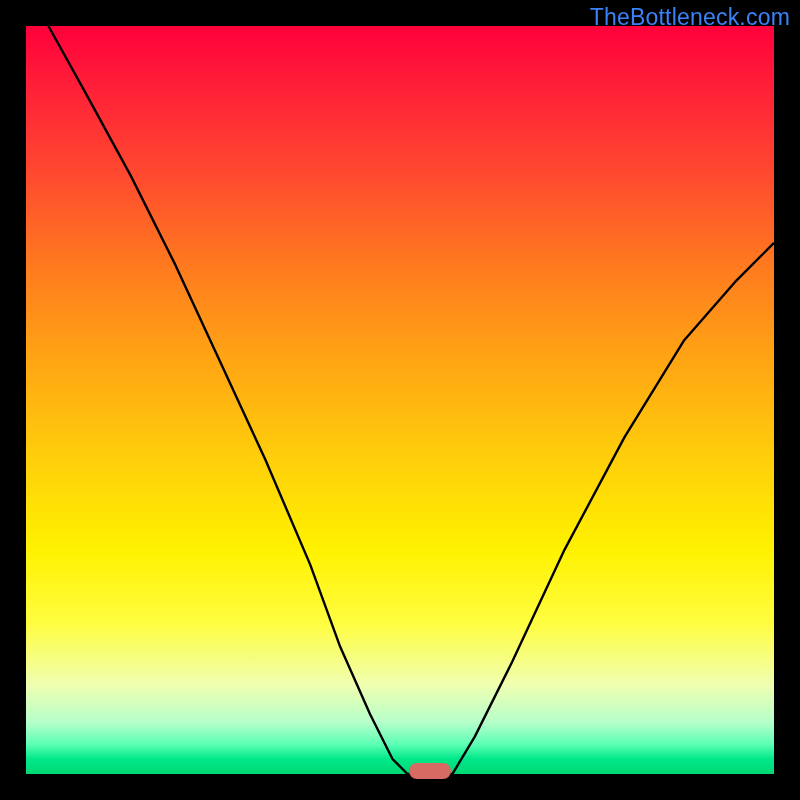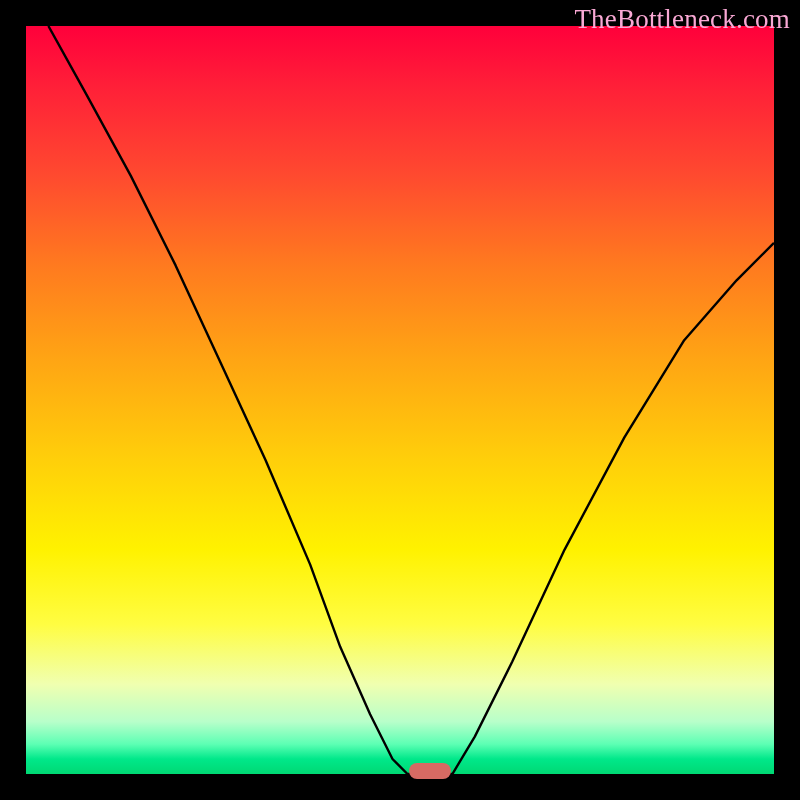--- a/index.html
+++ b/index.html
@@ -14,26 +14,26 @@
   .frame {
     position: relative;
     width: 800px;
     height: 800px;
     background: #000;
   }
   .watermark {
     position: absolute;
     top: 4px;
     right: 10px;
-    color: #f9a8d4;
-    font-size: 27px;
+    color: #3b82f6;
+    font-size: 23px;
     font-weight: 500;
     letter-spacing: 0.2px;
     z-index: 5;
-    font-family: Liberation Serif, serif;
+    font-family: Liberation Sans, sans-serif;
   }
   .plot-area {
     position: absolute;
     left: 26px;
     top: 26px;
     width: 748px;
     height: 748px;
   }
   .gradient-bg {
     position: absolute;

